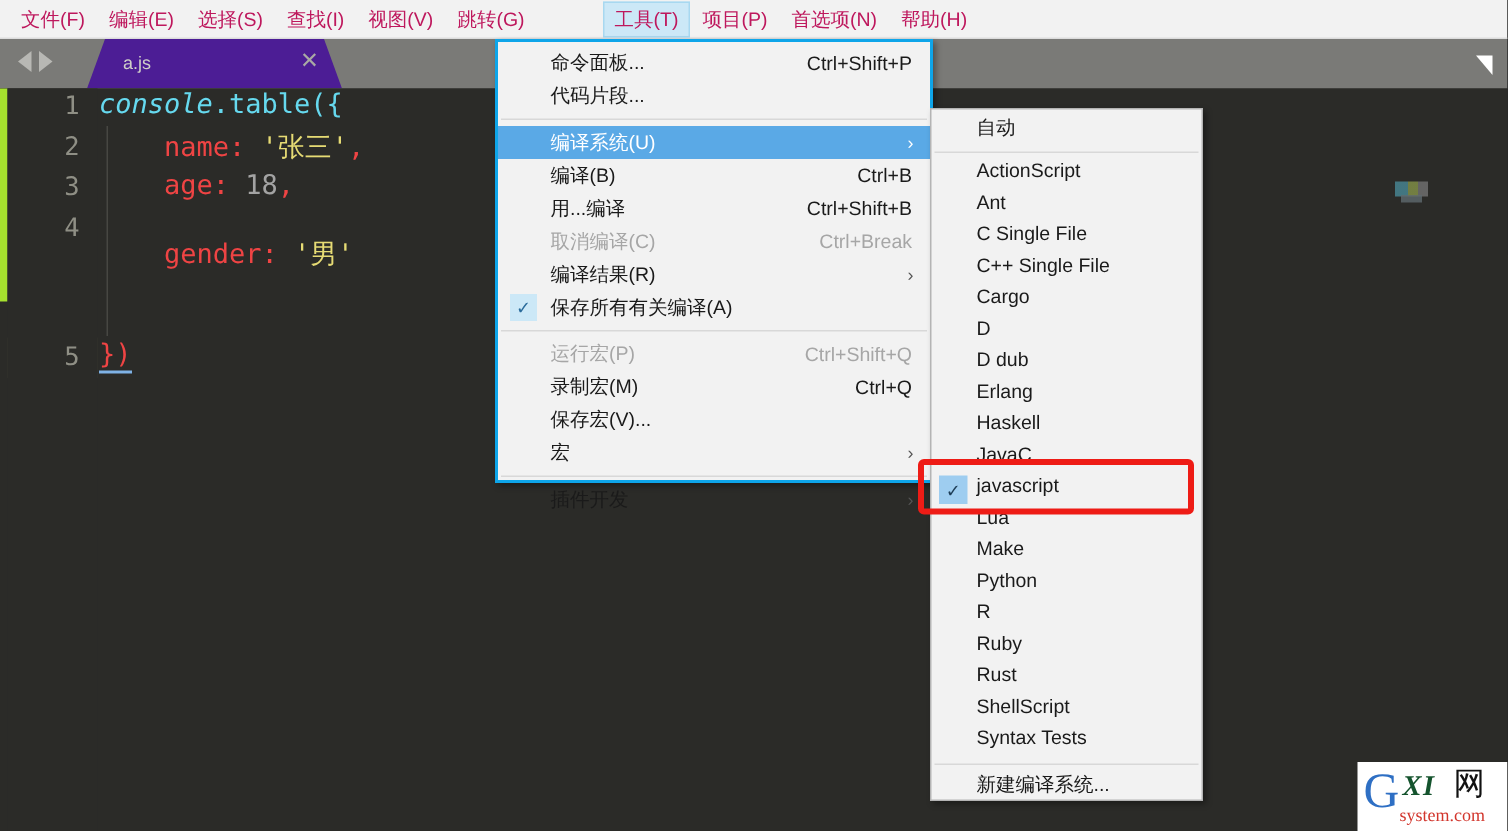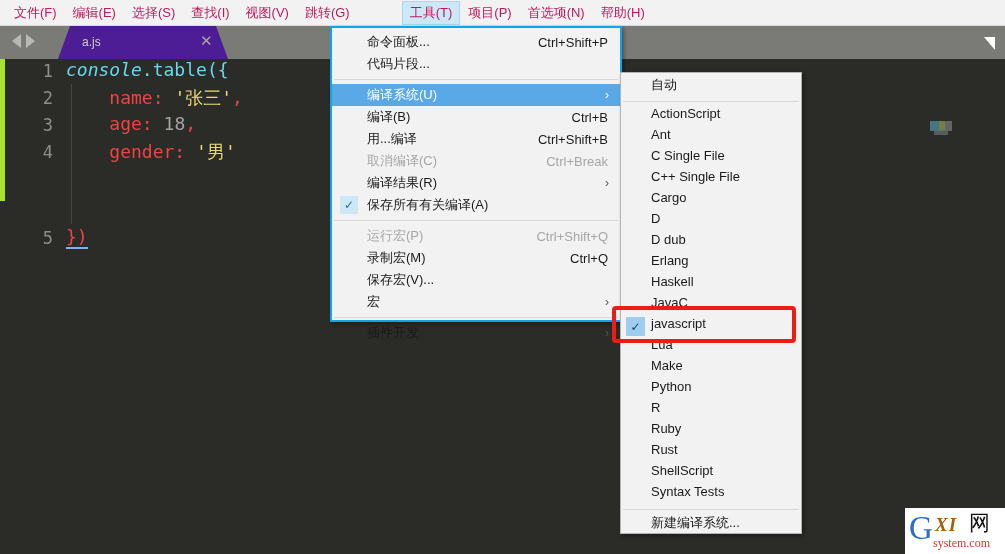--- a/index.html
+++ b/index.html
@@ -207,21 +207,21 @@
   .wm-inner { position: relative; width: 96px; height: 42px; }
   .wm-g {
     position: absolute; left: 2px; top: 2px;
     font-family: "Liberation Serif", serif;
     font-size: 33px; color: #2e6fc4; line-height: 33px;
   }
   .wm-xi {
     position: absolute; left: 28px; top: 4px;
     font-family: "Liberation Serif", serif;
     font-style: italic; font-weight: bold;
-    font-size: 19px; color: #a16207; letter-spacing: 1px;
+    font-size: 19px; color: #14532d; letter-spacing: 1px;
   }
   .wm-cn {
     position: absolute; left: 62px; top: 2px;
     font-size: 21px; color: #111; line-height: 22px;
   }
   .wm-sub {
     position: absolute; left: 26px; top: 26px;
     font-size: 12px; color: #d2352c;
     font-family: "Liberation Serif", serif;
   }
@@ -269,21 +269,21 @@
       <div class="gutter-num" style="top:83px">4</div>
       <div class="gutter-num" style="top:169px">5</div>
     </div>
 
     <div class="code-line" style="top:0px"><span class="c-ital">console</span><span class="c-cyan">.table({</span></div>
 
     <div class="code-line" style="top:27px"><span class="c-white">    name: </span><span class="c-yellow">'张三'</span><span class="c-white">,</span></div>
 
     <div class="code-line" style="top:54px"><span class="c-white">    age: </span><span class="c-purple">18</span><span class="c-white">,</span></div>
 
-    <div class="code-line" style="top:81px"><span class="c-white">    gender: </span><span class="c-yellow">'男'</span></div>
+    <div class="code-line" style="top:98px"><span class="c-white">    gender: </span><span class="c-yellow">'男'</span></div>
 
     <div class="code-line" style="top:167px"><span class="c-white cursor-underline">})</span></div>
 
     <div class="minimap-blip"></div>
     <div class="minimap-blip2"></div>
   </div>
 </div>
 
 <div class="dropdown">
   <div class="mi">

